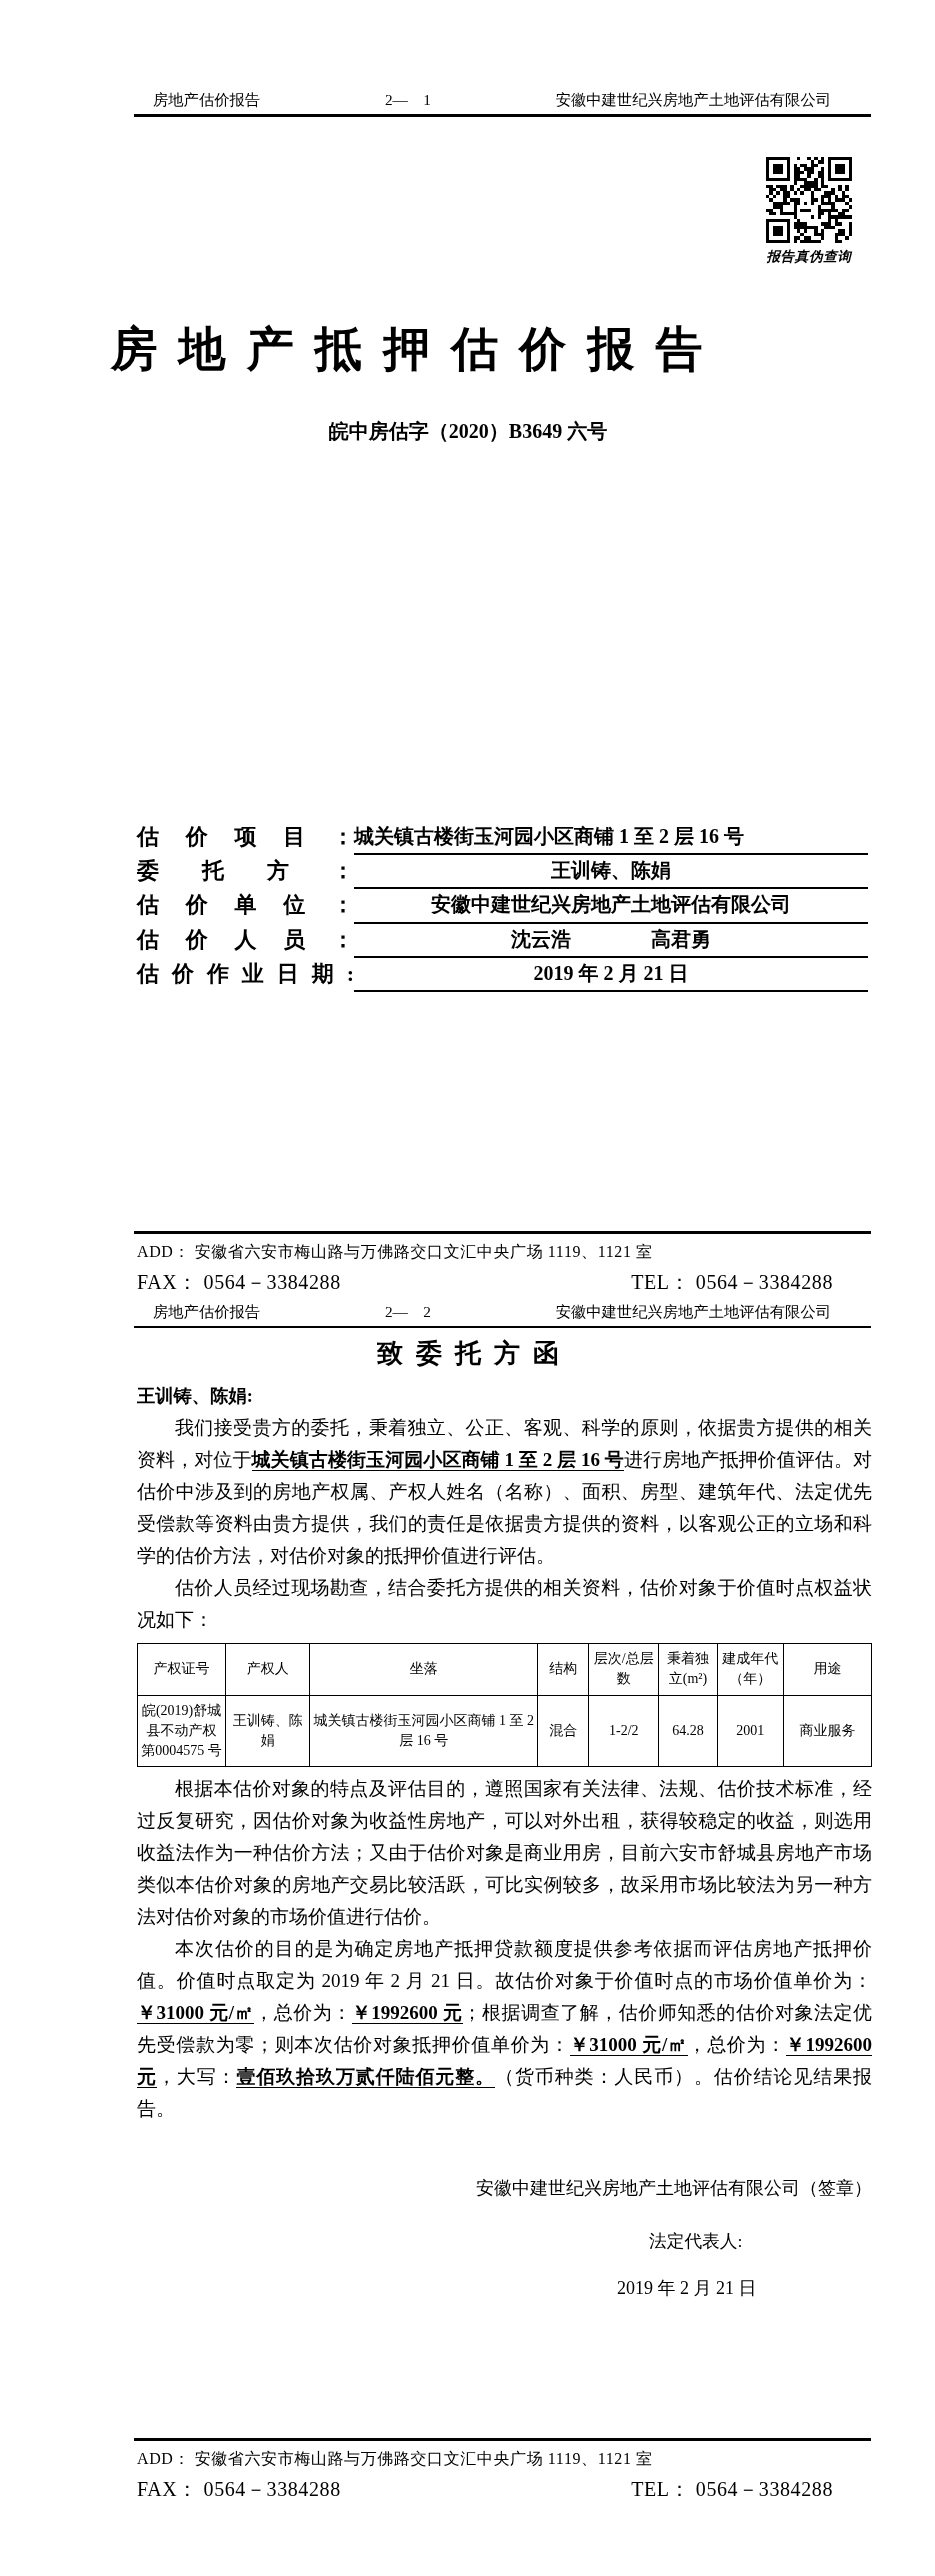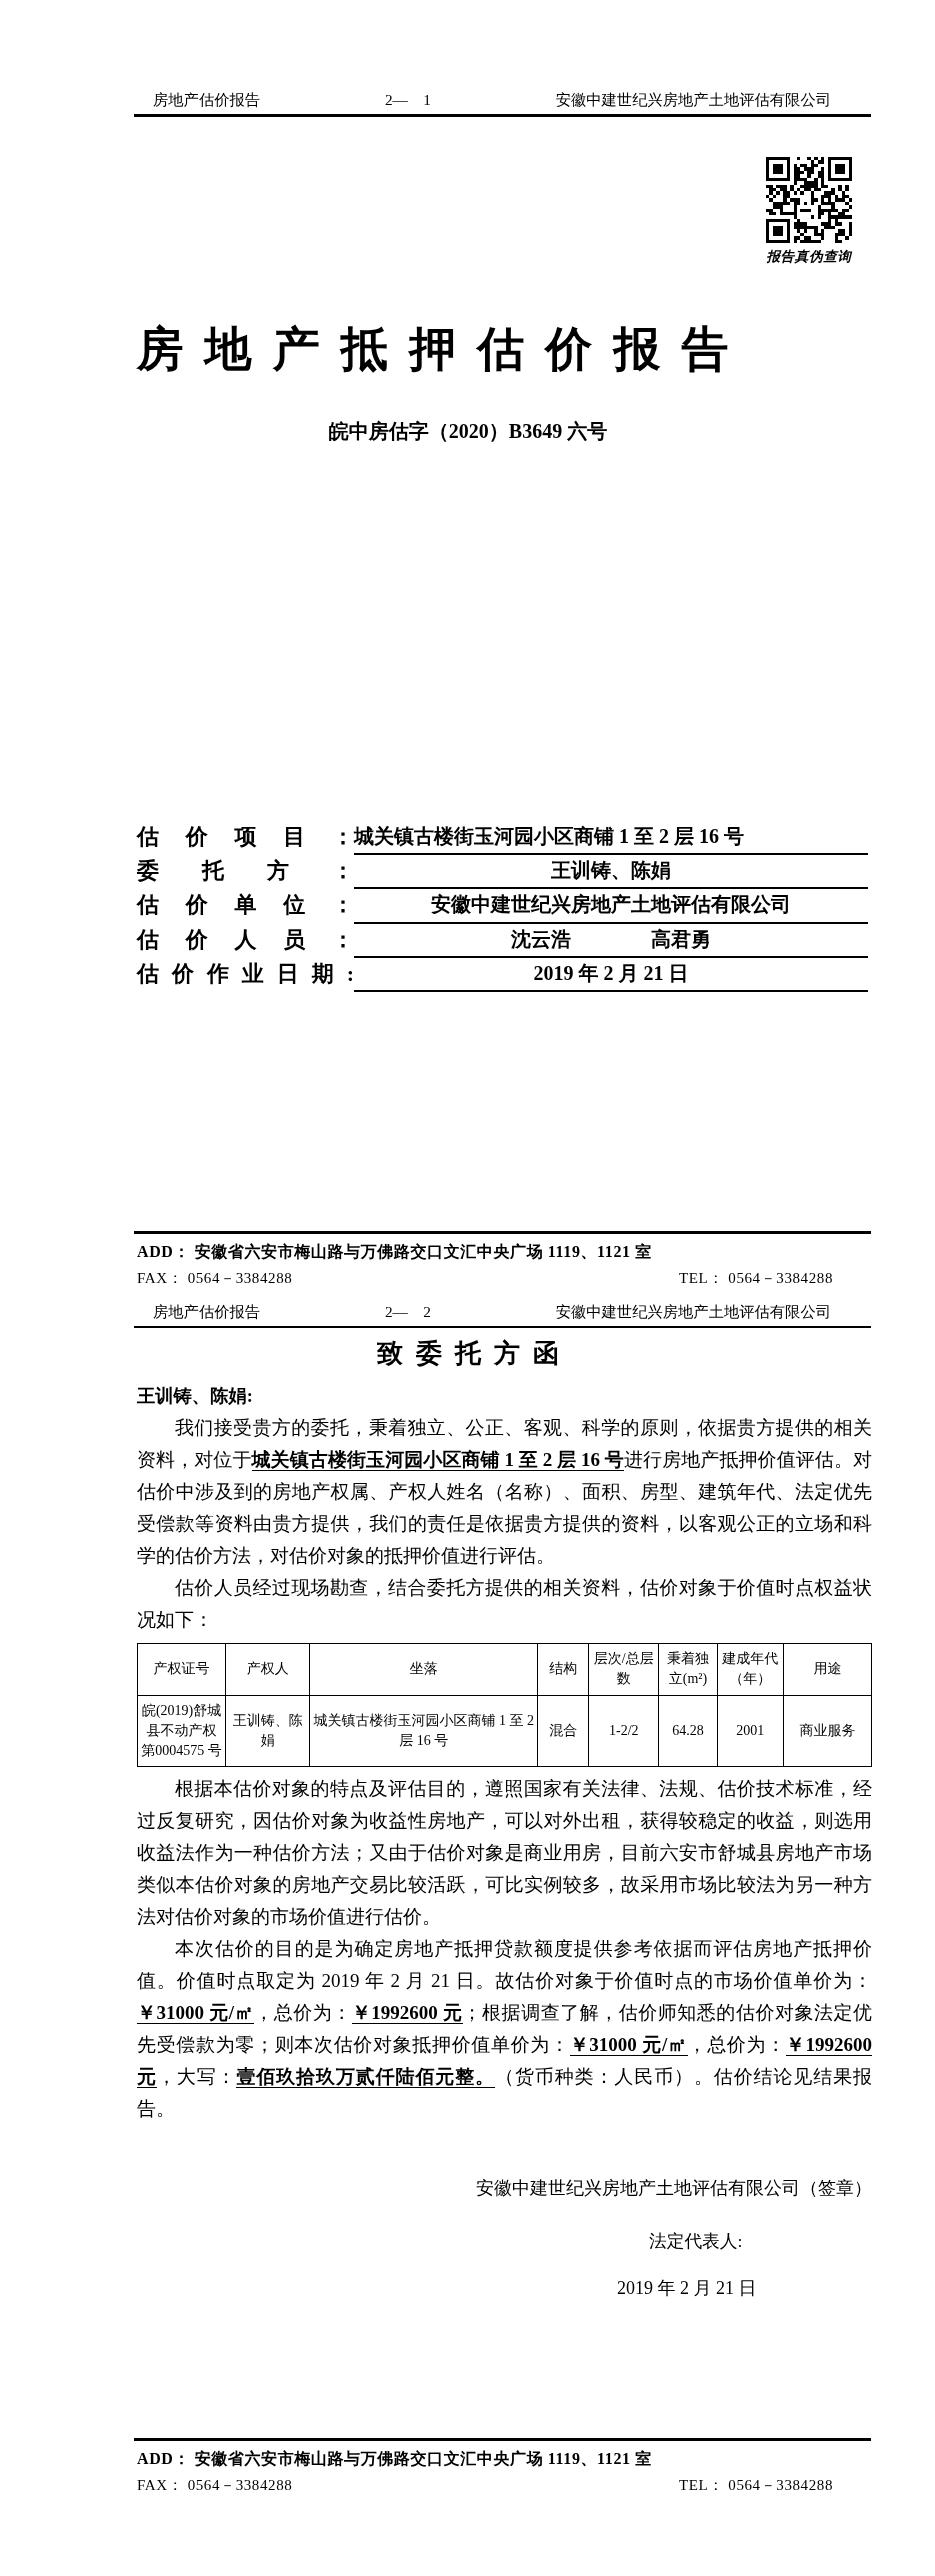--- a/index.html
+++ b/index.html
@@ -7,33 +7,33 @@
           font-family:"Liberation Serif","DejaVu Serif",serif;overflow:hidden;}
   .abs{position:absolute;}
   
   .run-hdr{display:flex;justify-content:space-between;align-items:baseline;font-size:15.3px;}
   .rule{background:#000;}
   
   .qr-wrap{width:86px;height:86px;}
   .qr-wrap svg{width:86px;height:86px;shape-rendering:crispEdges;display:block;}
   .qr-cap{font-size:13.6px;font-weight:bold;text-align:center;letter-spacing:0.6px;font-style:italic;}
   
-  .cover-title{width:813px;text-align:center;font-size:47px;font-weight:bold;word-spacing:9.4px;white-space:nowrap;padding-left:26px;}
+  .cover-title{width:813px;text-align:center;font-size:47px;font-weight:bold;word-spacing:9.4px;white-space:nowrap;}
   .doc-no{width:936px;text-align:center;font-size:20px;font-weight:bold;}
   
   .fields{width:731px;}
   .field{display:flex;}
   .flabel{width:217px;font-size:22px;font-weight:bold;text-align:justify;text-align-last:justify;
           line-height:31px;flex:none;}
   .fvalue{flex:1;border-bottom:2.4px solid #000;font-size:20px;font-weight:bold;text-align:center;
           line-height:31px;padding-bottom:1.2px;}
   .fvalue.val-left{text-align:left;}
   
-  .ft-line{font-size:16px;letter-spacing:0.6px;white-space:nowrap;font-weight:bold;}
-  .ft-row{display:flex;justify-content:space-between;width:696px;font-size:15px;letter-spacing:0.6px;}
+  .ft-line{font-size:16px;letter-spacing:0.6px;white-space:nowrap;}
+  .ft-row{display:flex;justify-content:space-between;width:696px;font-size:20px;letter-spacing:0.6px;}
   
   .letter-title{width:936px;text-align:center;font-size:26px;font-weight:bold;white-space:pre;}
   .letter{width:735px;font-size:19px;line-height:32px;text-align:justify;}
   .salutation{font-weight:bold;font-size:18.3px;line-height:32px;}
   .letter p{margin:0;text-indent:2em;}
   .bu{font-weight:bold;border-bottom:1.8px solid #000;}
   table.rights{width:100%;border-collapse:collapse;margin:7px 0 5.9px 0;table-layout:fixed;}
   table.rights th,table.rights td{border:0.9px solid #000;font-weight:normal;text-align:center;
        font-size:14px;line-height:20px;padding:5.3px 1.8px;word-break:break-all;}
   .sig{font-size:18px;white-space:nowrap;}

